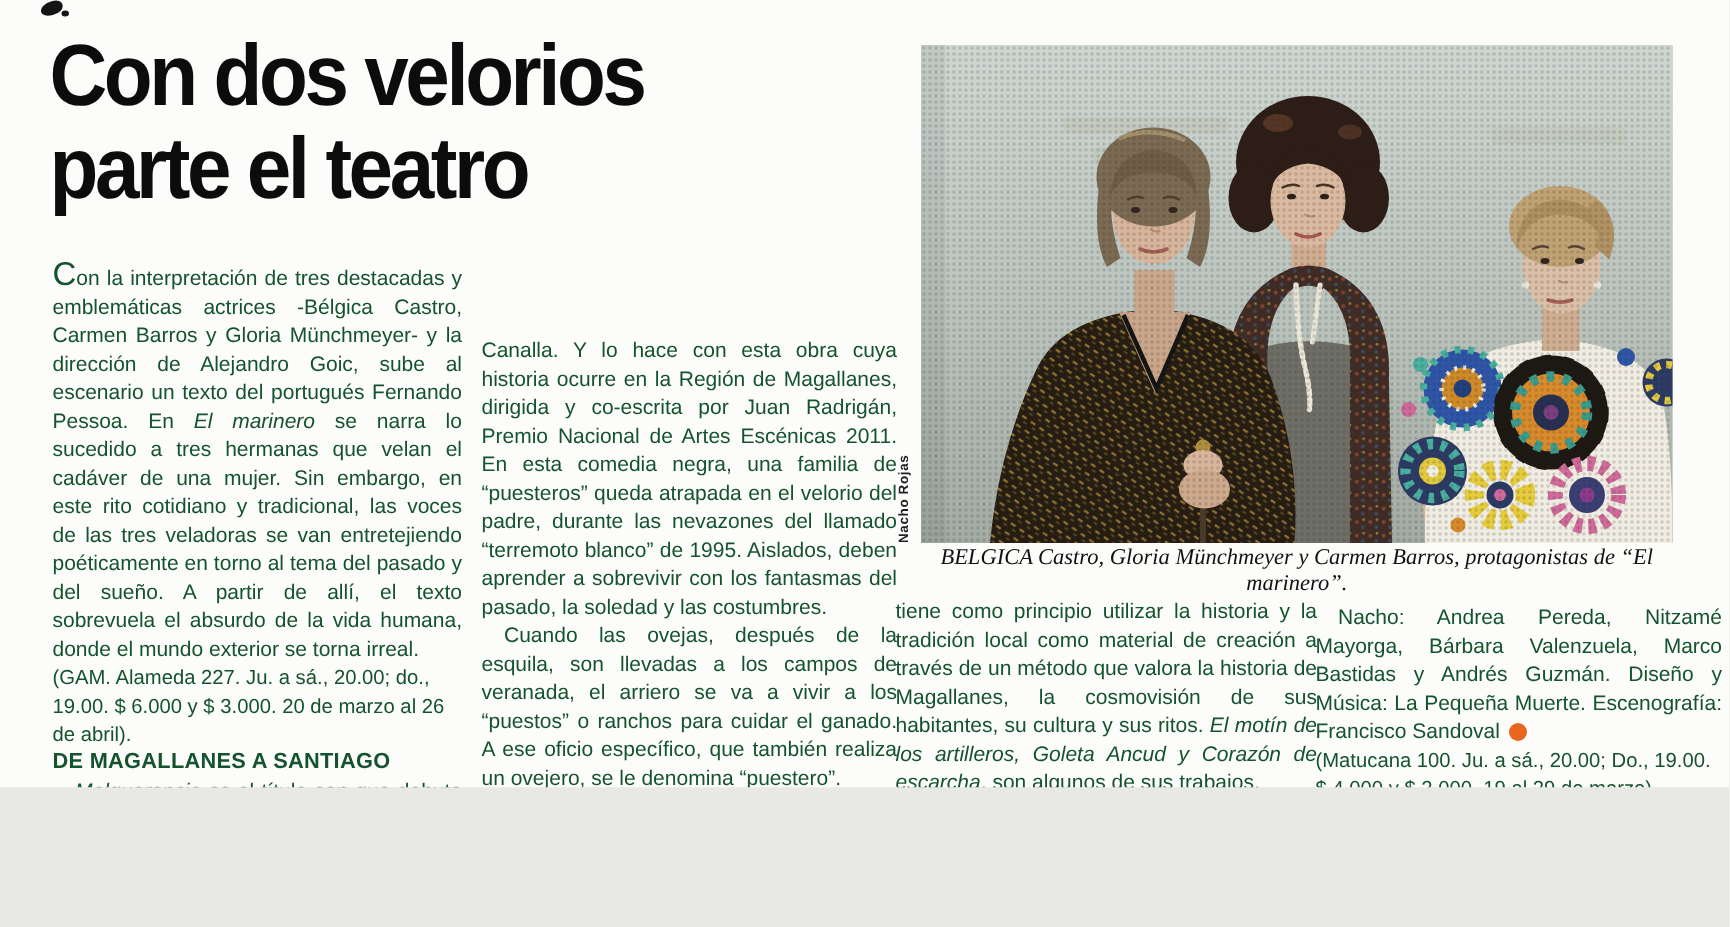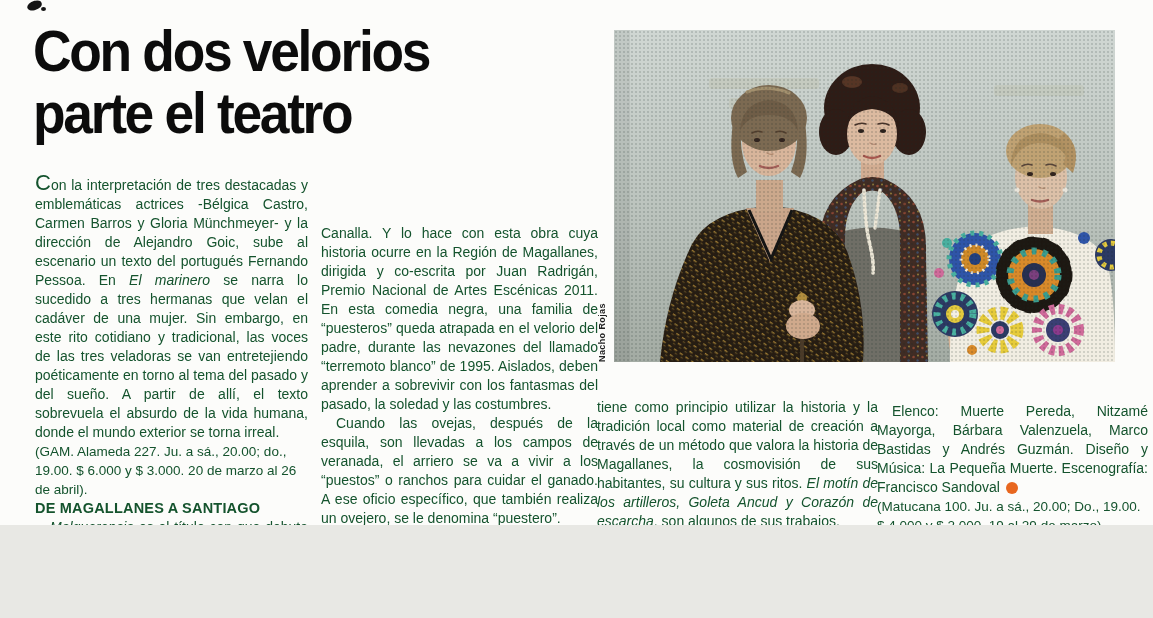--- a/index.html
+++ b/index.html
@@ -213,27 +213,28 @@
         <ellipse cx="439" cy="144" rx="3" ry="2" fill="#32241e"></ellipse>
         <path d="M425,157 q3,2 6,1" stroke="#bb9479" stroke-width="1.4" fill="none" stroke-linecap="round"></path>
         <path d="M418,170 q8,3 16,0" stroke="#a45f58" stroke-width="2.4" fill="none" stroke-linecap="round"></path>
         <circle cx="403" cy="160" r="2.5" fill="#e8e4da"></circle>
         <circle cx="451" cy="160" r="2.5" fill="#e8e4da"></circle>
       </g>
     </svg>
   </div>
   <div class="halftone"></div>
   <div class="photo-credit">Nacho Rojas</div>
+  <div class="caption">BELGICA Castro, Gloria Münchmeyer y Carmen Barros, protagonistas de “El marinero”.</div>
 
   <div class="col col3">
     <p><span>tiene como principio utilizar la historia y la tradición local como material de creación a través de un método que valora la historia de Magallanes, la cosmovisión de sus habitantes, su cultura y sus ritos. </span><i>El motín de los artilleros, Goleta Ancud y Corazón de escarcha</i><span>, son algunos de sus trabajos.</span></p>
   </div>
 
   <div class="col col4">
-    <p class="indent"><span>Elenco: Muerte Pereda, Nitzamé Mayorga, Bárbara Valenzuela, Marco Bastidas y Andrés Guzmán. Diseño y Música: La Pequeña Muerte. Escenografía: Francisco Sandoval</span>
+    <p class="indent"><span>Nacho: Andrea Pereda, Nitzamé Mayorga, Bárbara Valenzuela, Marco Bastidas y Andrés Guzmán. Diseño y Música: La Pequeña Muerte. Escenografía: Francisco Sandoval</span>
       <span class="end-dot" style="background: rgb(232, 103, 31);"></span></p>
     <p class="venue">(Matucana 100. Ju. a sá., 20.00; Do., 19.00. $ 4.000 y $ 2.000. 19 al 29 de marzo)</p>
     <p class="byline">L.P.I.</p>
   </div>
 
   <div class="footer">
     <span class="page-num">22</span><span class="brand" style="color: rgb(219, 124, 62); margin-left: 12px;">PUNTO FINAL</span><span class="issue-date">marzo de 2015</span>
   </div>
 
 </div>

